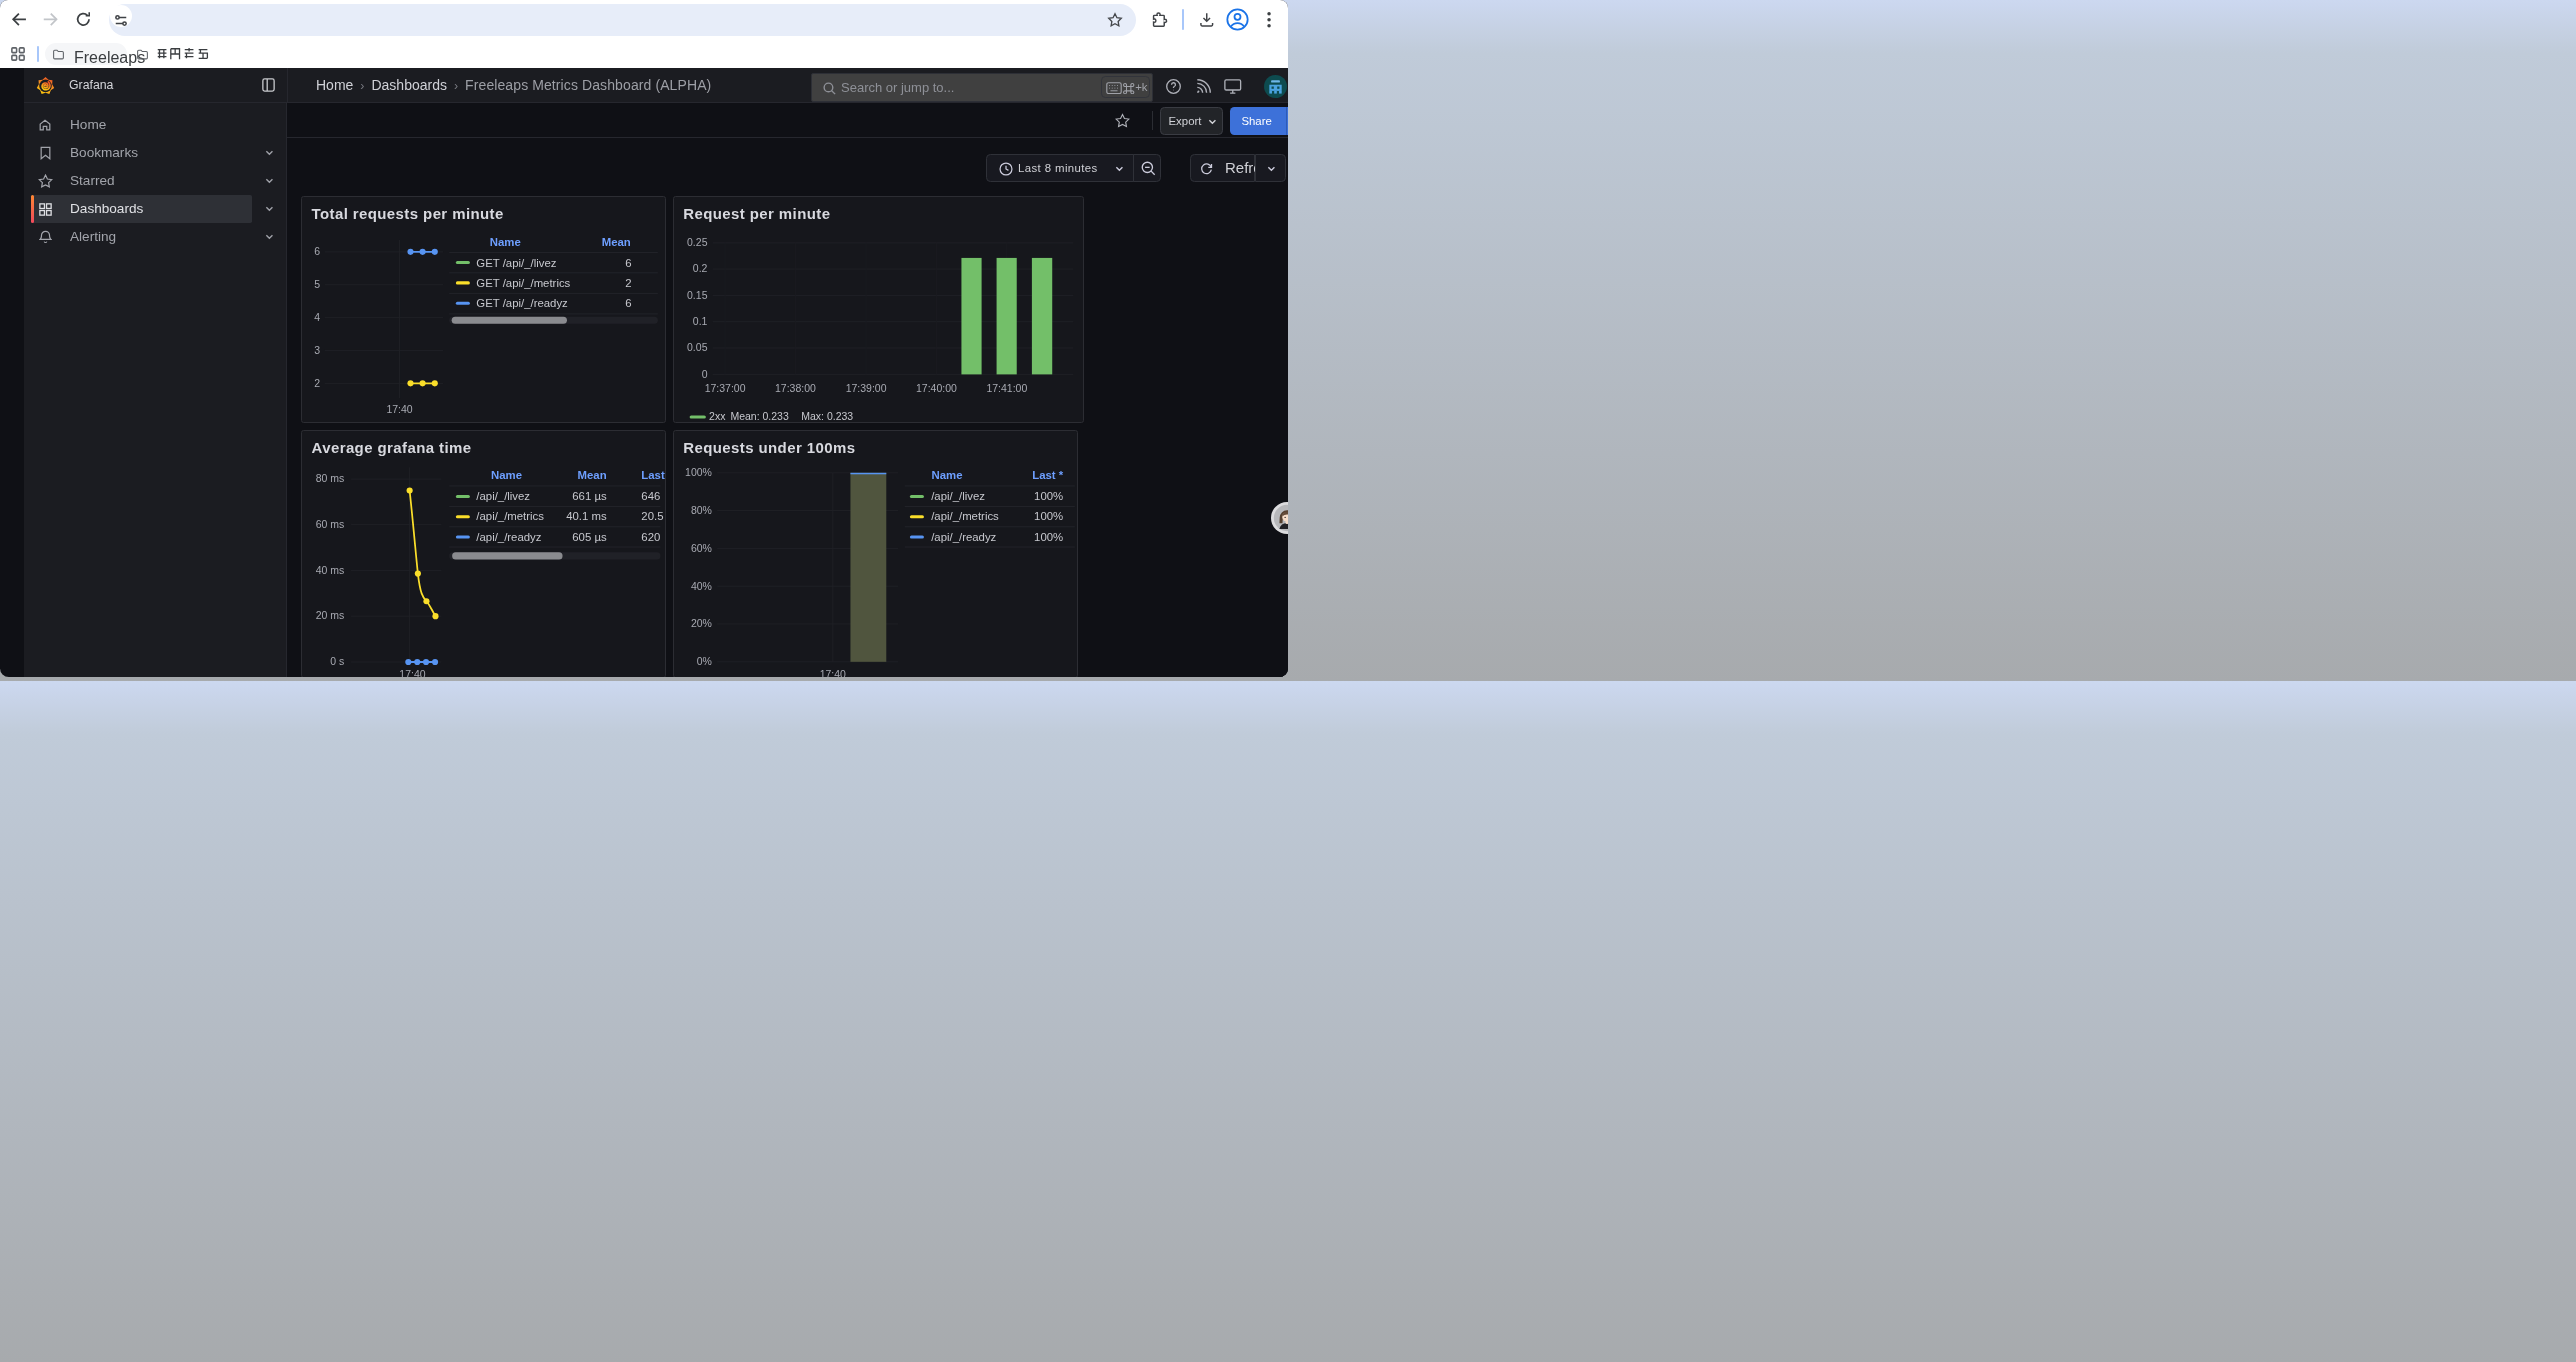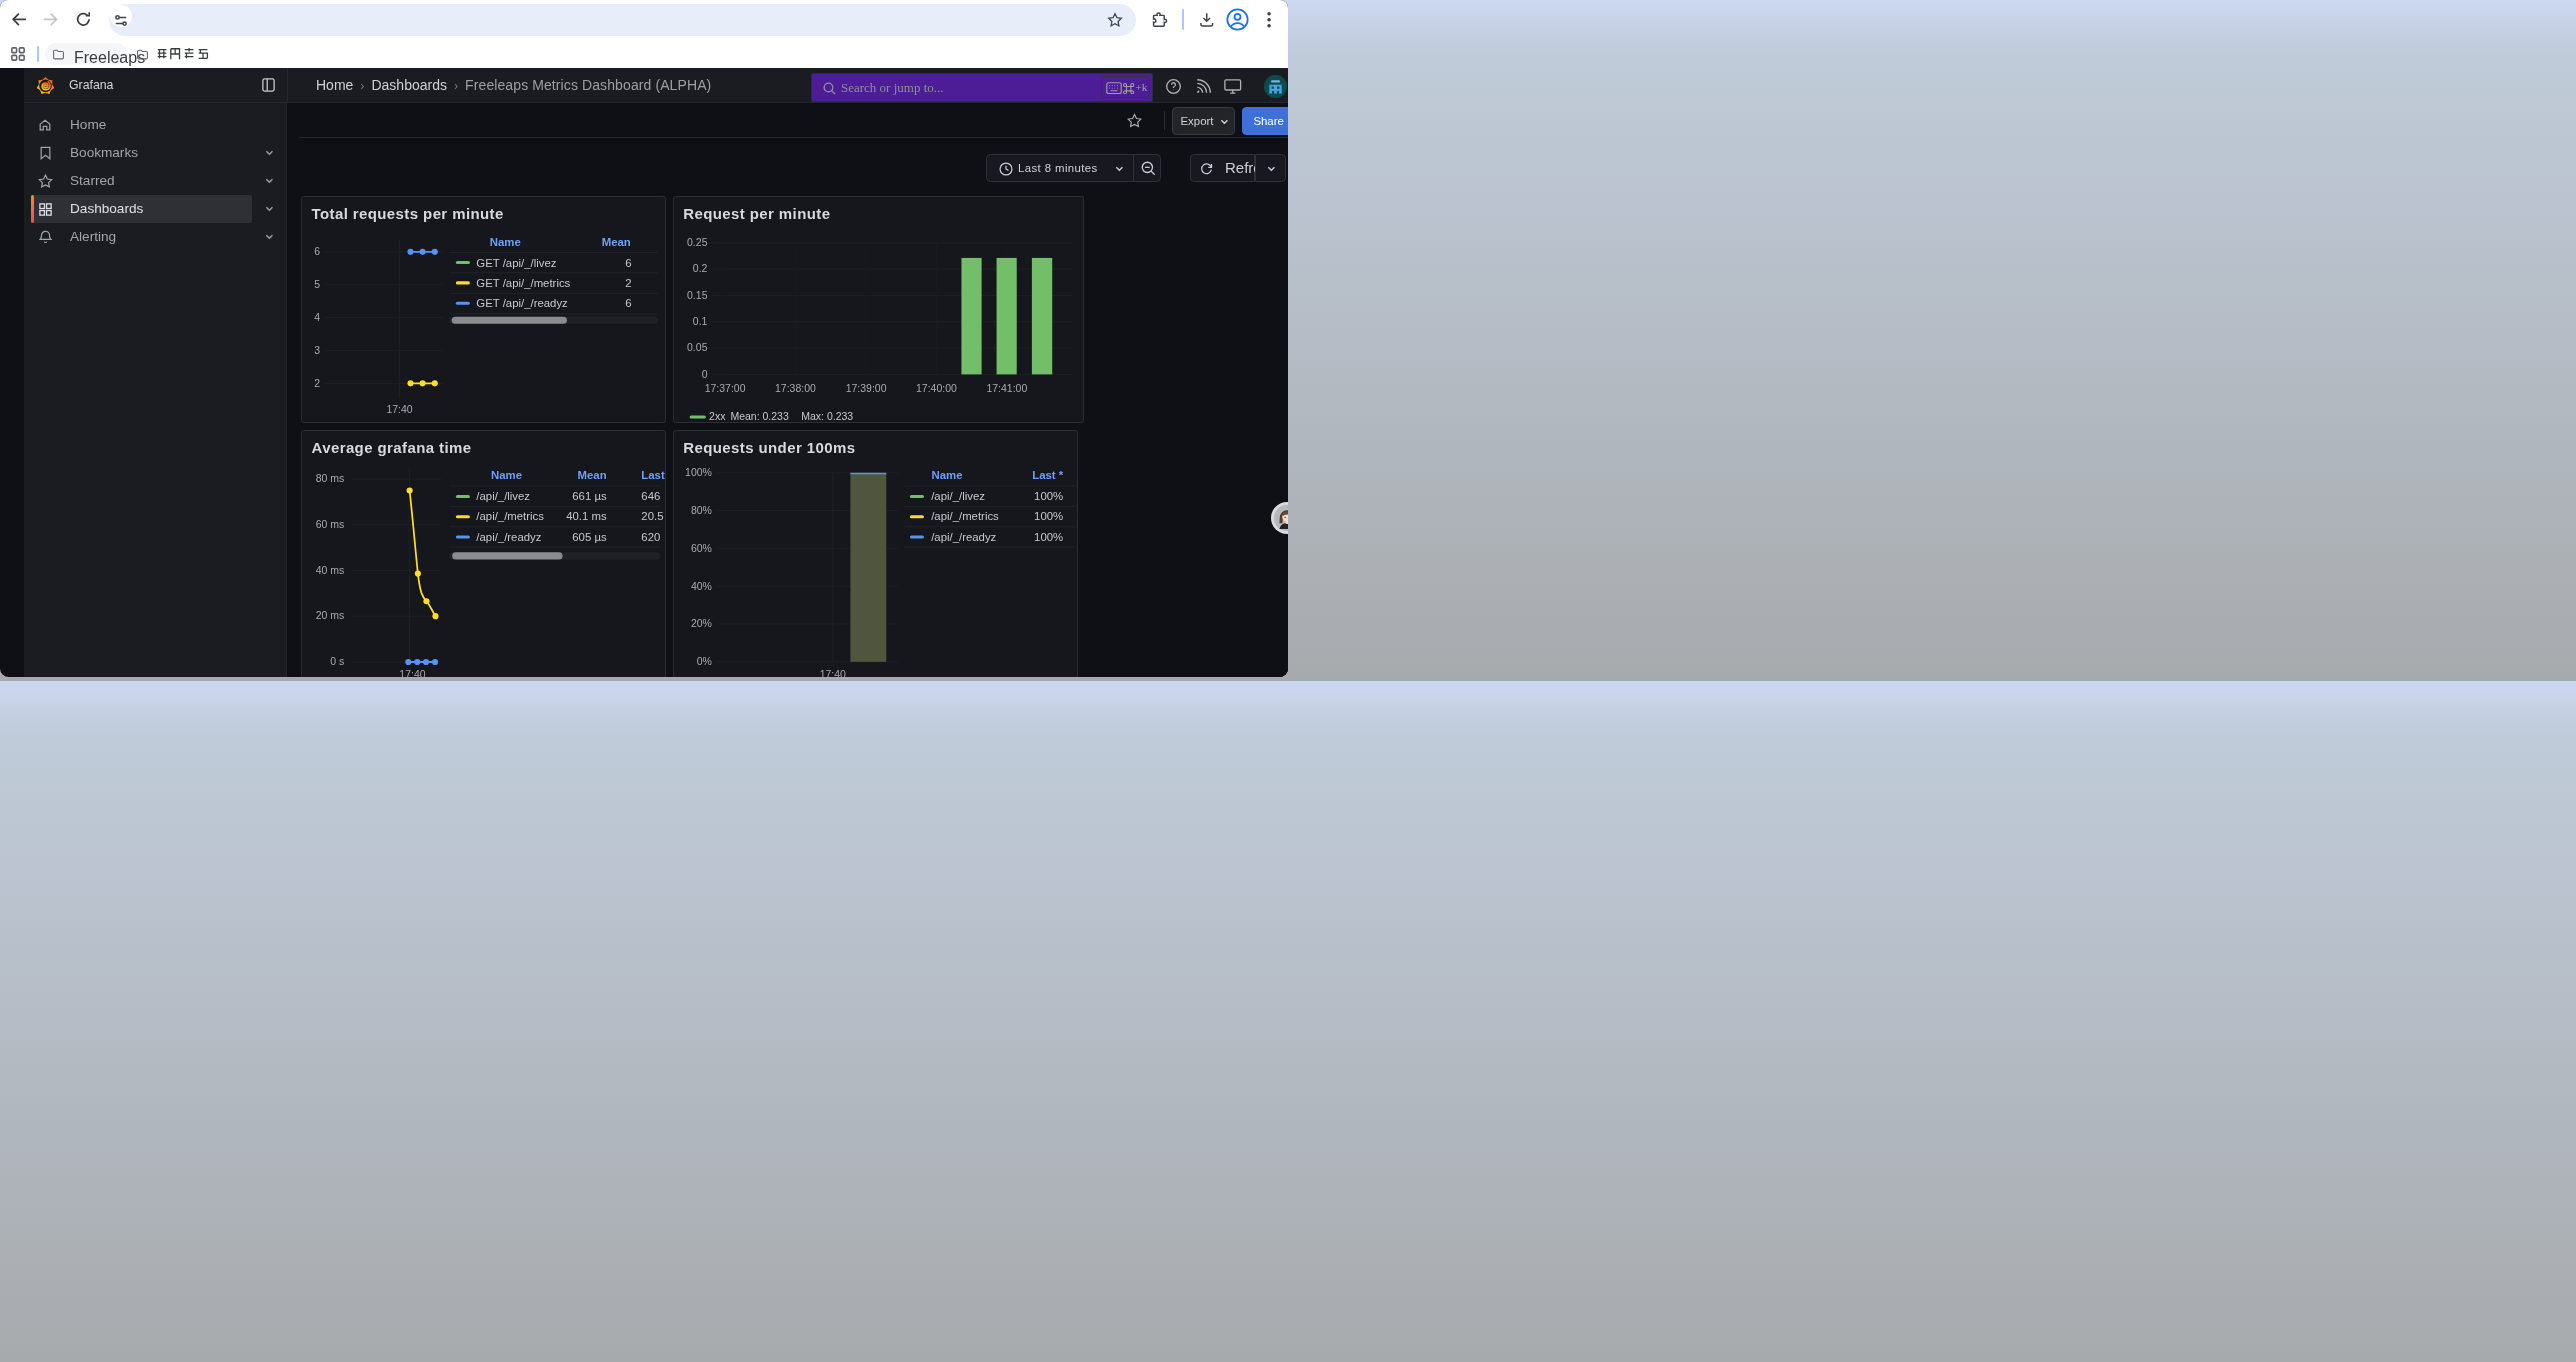--- a/index.html
+++ b/index.html
@@ -17,25 +17,25 @@
 
 .grafana { position:absolute; left:0; top:68px; width:1288px; height:609px; background:#0f1015;margin-left:24px; }
 .topnav { position:absolute; left:0; top:0; width:1288px; height:35px; background:#1b1c21; border-bottom:0.9px solid #26272e; }
 .sidebar { position:absolute; left:0; top:35px; width:263px; height:574px; background:#1b1c21; border-right:0.9px solid #26272e; }
 .navitem { position:absolute; left:7px; width:221px; height:28px; border-radius:1.8px; }
 .navlabel { position:absolute; left:39px; top:0; height:28px; line-height:28px; font-size:13.6px; color:#a2a4ab; }
 .navactive { background:#2e3036; }
 .navactive .navlabel { color:#e0e1e5; }
 .orangebar { position:absolute; left:0; top:0; width:3.1px; height:28px; background:linear-gradient(180deg,#ff8833,#f2495c); border-radius:1.8px; }
 .chev { position:absolute; }
-.subbar { position:absolute; left:275px; top:35px; width:1025px; height:35px; border-bottom:0.9px solid #26272e; }
+.subbar { position:absolute; left:263px; top:35px; width:1025px; height:35px; border-bottom:0.9px solid #26272e; }
 .crumb { font-size:14px; color:#d0d1d7; }
 .crumbsep { font-size:12.3px; color:#787a81; }
 .crumblast { font-size:14px; color:#9d9fa6; letter-spacing:0.1px; }
-.search { position:absolute; left:787px; top:4.8px; width:342px; height:29px; background:#4c1d95; border:0.9px solid #2d2f36; border-radius:2px;font-family:Liberation Serif, serif; }
+.search { position:absolute; left:787px; top:4.8px; width:342px; height:29px; background:#404040; border:0.9px solid #2d2f36; border-radius:2px; }
 .kbadge { position:absolute; right:1.8px; top:2.6px; width:49px; height:22px; border:0.9px solid #32343b; border-radius:4.4px; color:#9fa1a8; font-size:11.4px; }
 .btn { position:absolute; height:28px; border-radius:4.4px; font-size:11.4px; color:#d0d1d6; }
 .btn-sec { background:#222428; border:0.9px solid #3a3c43; }
 .btn-dark { background:#181920; border:0.9px solid #2f3138; }
 .content { position:absolute; left:263px; top:70px; width:1025px; height:539px; background:#0f1015; }
 .panel { position:absolute; background:#16171c; border:0.9px solid #2c2d33; border-radius:2.6px; overflow:hidden; }
 .ptitle { position:absolute; left:9.2px; top:8px; font-size:15px; font-weight:600; color:#d8d9df; letter-spacing:0.4px; }
 text { font-family:"Liberation Sans", sans-serif; }
 .sb-track { position:absolute; left:1275px; top:0; width:13px; height:609px; background:#232429; }
 .sb-thumb { position:absolute; left:1278px; top:4px; width:6.1px; height:422px; background:#87888c; border-radius:3.1px; }

